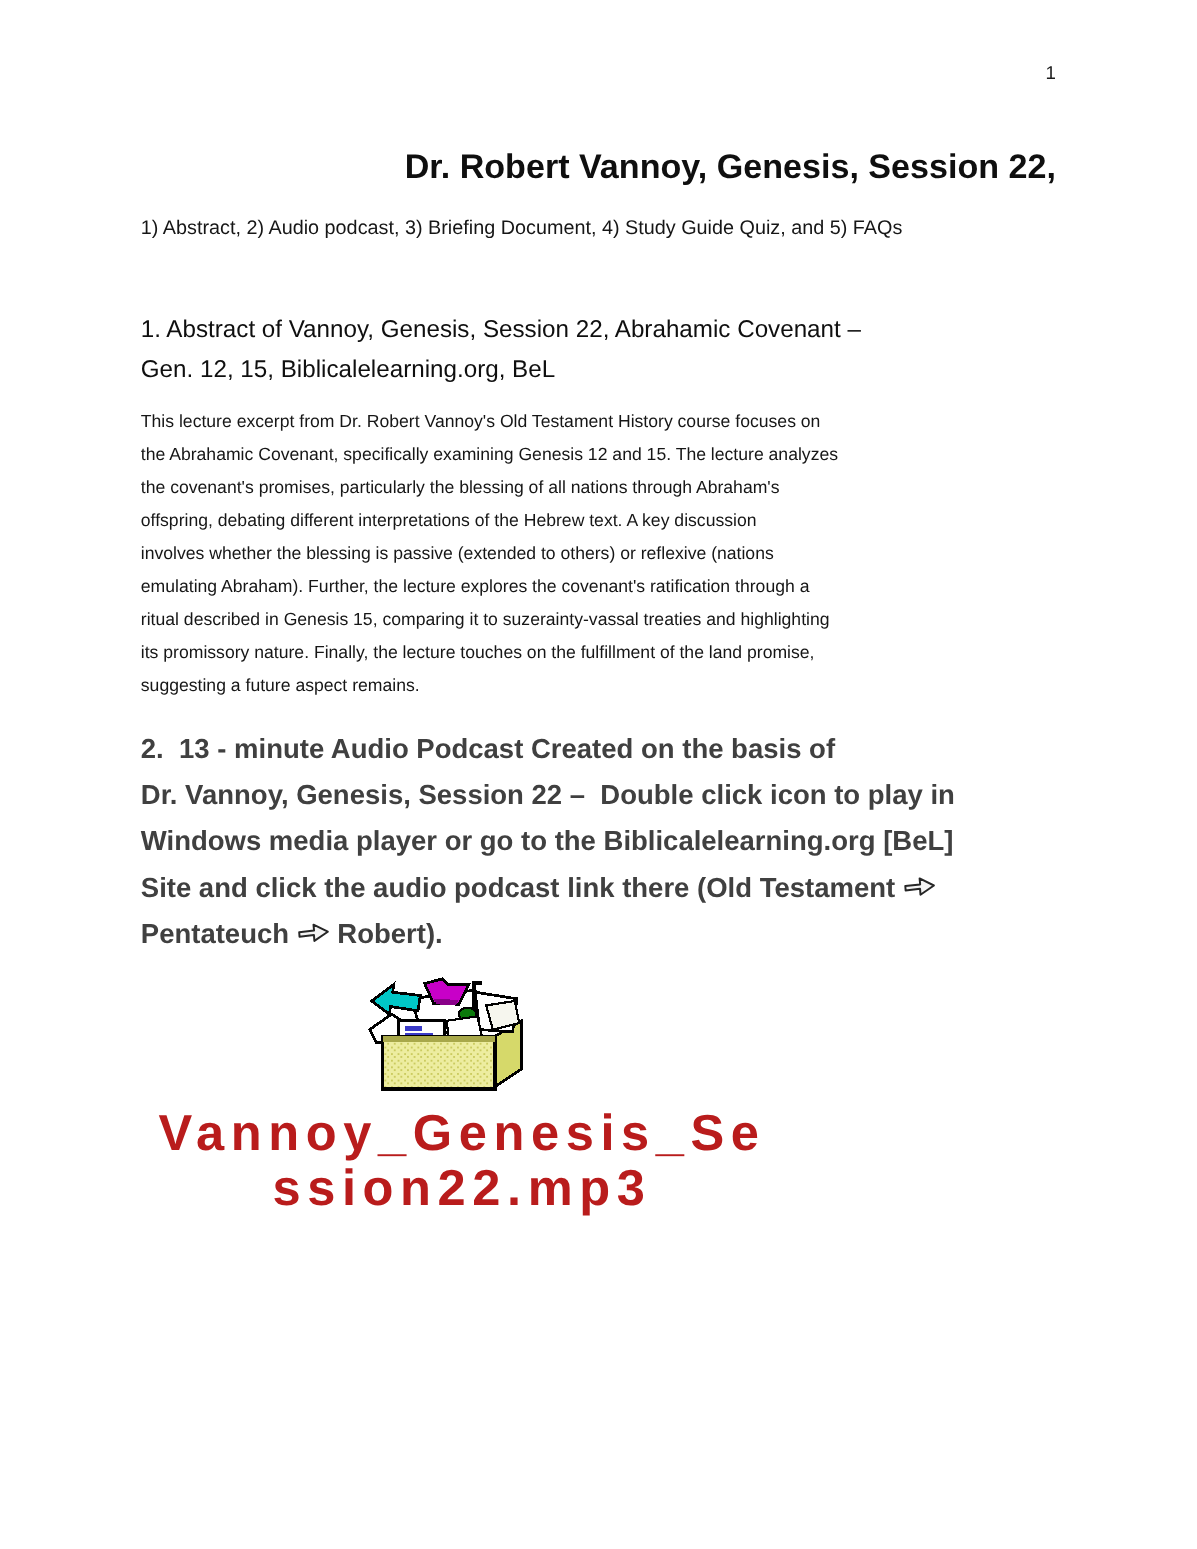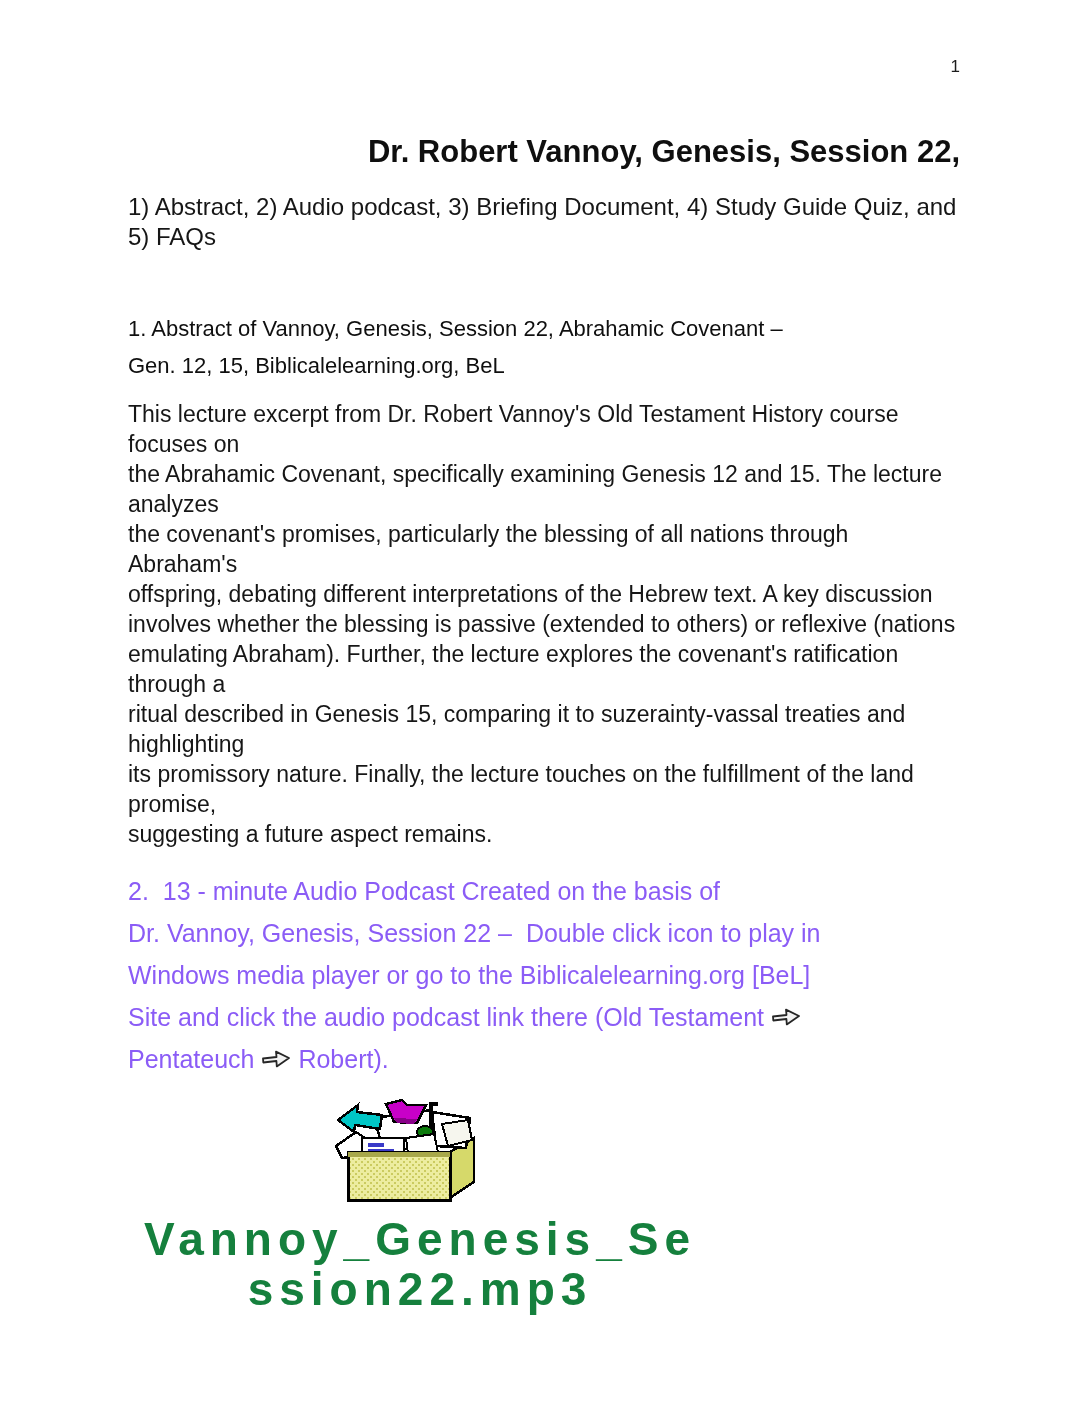--- a/index.html
+++ b/index.html
@@ -28,67 +28,67 @@
     margin-top:52px;
     text-align:right;
     font-weight:bold;
     font-size:31px;
     line-height:44px;
     color:#0f0f0f;
   }
 
   .subtitle {
     margin-top:18px;
-    font-size:24px;
+    font-size:18px;
     line-height:30px;
   }
 
   .h-sec1 {
     margin:58px 0 0 0;
     font-weight:normal;
     font-size:22px;
     line-height:37px;
     white-space:pre-wrap;
     color:#0f0f0f;
   }
 
   .body-par {
     margin-top:15px;
-    font-size:23px;
+    font-size:16px;
     line-height:30px;
     white-space:pre-wrap;
   }
 
   .h-sec2 {
     margin:21px -20px 0 0;
-    font-weight:normal;
+    font-weight:bold;
     font-size:25px;
     line-height:42px;
     white-space:pre-wrap;
-    color:#8b5cf6;
+    color:#404040;
   }
 
   .warrow { vertical-align:-2px; }
 
   .audio-block { margin-top:18px; }
   .audio-icon {
     display:block;
     margin-left:206px;
     cursor:pointer;
   }
   .filename {
     margin-top:8px;
     margin-left:-18px;
     width:620px;
     text-align:center;
     font-weight:bold;
     font-size:46px;
     line-height:50px;
     letter-spacing:6px;
-    color:#15803d;
+    color:#b91c1c;
     cursor:pointer;
   }
 </style>
 </head>
 <body>
 
 <div class="page">
   <div class="content">
 
     <div class="pageno">1</div>

